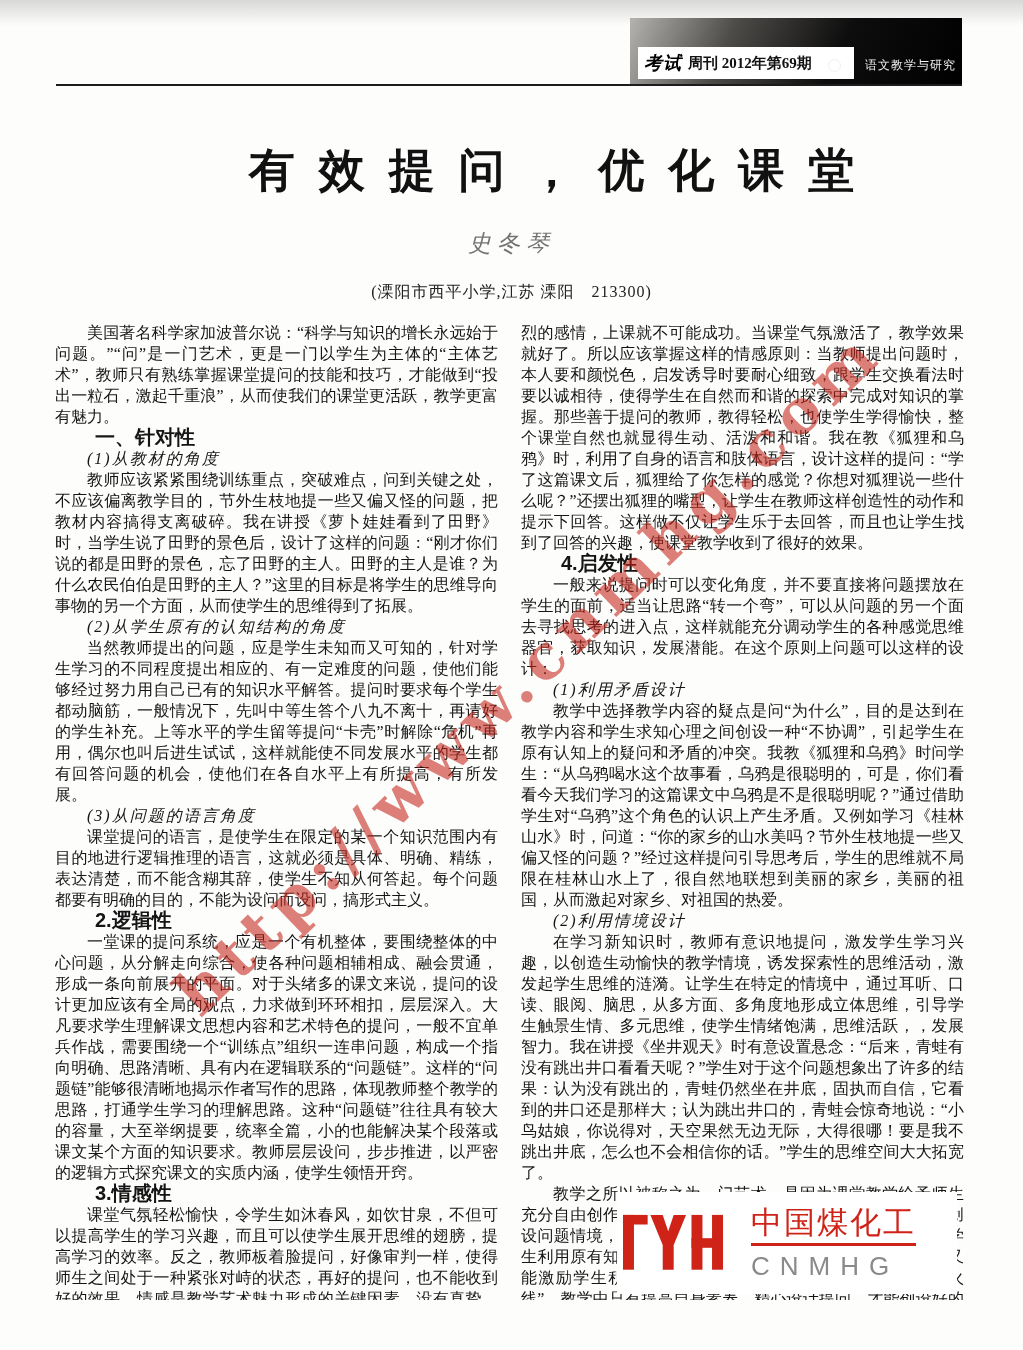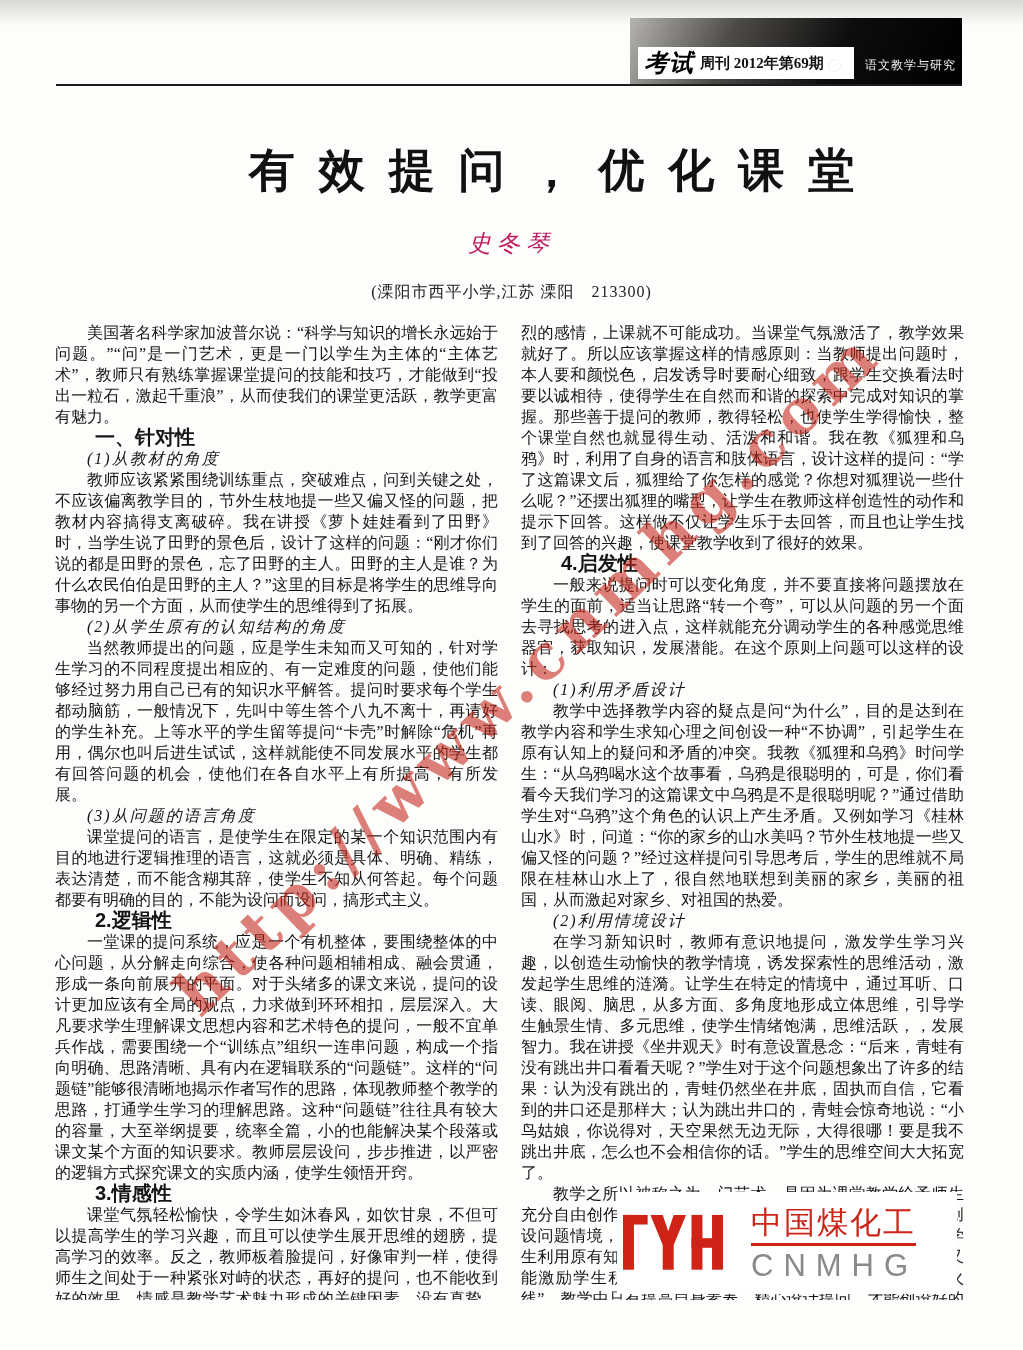--- a/index.html
+++ b/index.html
@@ -12,34 +12,34 @@
   
   .scan-shade{position:absolute;left:0;top:0;width:100%;height:26px;
     background:linear-gradient(180deg,#d8d8d6 0%,rgba(253,253,252,0) 100%);}
 
   
   .masthead{position:absolute;left:630px;top:18px;width:332px;height:68px;
     background:linear-gradient(115deg,#b5b3af 0%,#4d4b48 30%,#0d0d0d 62%,#000 100%);}
   .journal-box{position:absolute;left:8px;bottom:7px;width:216px;height:32px;
     background:#fff;display:flex;align-items:center;padding:0 6px;box-sizing:border-box;}
   .journal-name{font-family:"Liberation Sans","DejaVu Sans",sans-serif;
-    font-weight:bold;font-style:italic;font-size:24px;letter-spacing:1px;color:#000;}
+    font-weight:bold;font-style:italic;font-size:18px;letter-spacing:1px;color:#000;}
   .journal-issue{font-size:15px;font-weight:bold;margin-left:6px;white-space:nowrap;color:#111;}
   .section-area{position:absolute;right:6px;bottom:12px;display:flex;align-items:center;gap:24px;text-align:center;}
   .circle-icon{width:11px;height:11px;border:1.5px solid #efefef;border-radius:50%;display:inline-block;}
   .section-label{color:#f2f2f0;font-size:12px;letter-spacing:1px;
     font-family:"Liberation Sans","DejaVu Sans",sans-serif;}
   .head-rule{position:absolute;left:56px;top:84px;width:906px;height:2px;background:#1c1c1c;}
 
   
   .title{position:absolute;left:0;top:140px;width:100%;text-align:center;
     font-size:46px;font-weight:bold;letter-spacing:0.52em;text-indent:0.52em;
     font-family:"Liberation Serif","DejaVu Serif",serif;color:#111;margin-left:40px;}
   .author{position:absolute;left:0;top:228px;width:100%;text-align:center;
-    font-size:23px;font-style:italic;letter-spacing:6px;color:#be185d;}
+    font-size:23px;font-style:italic;letter-spacing:6px;color:#737373;}
   .affiliation{position:absolute;left:0;top:282px;width:100%;text-align:center;
     font-size:16px;color:#222;letter-spacing:1px;}
 
   
   .col{position:absolute;top:322px;width:443px;height:978px;overflow:hidden;
     font-size:16px;line-height:21px;text-align:justify;color:#151515;}
   .col-left{left:55px;}
   .col-right{left:521px;}
   .col p{margin:0;text-indent:2em;}
   .col p.no-indent{text-indent:0;}
@@ -55,21 +55,21 @@
     pointer-events:none;white-space:nowrap;}
 
   
   .logo{position:absolute;left:617px;top:1192px;width:340px;height:102px;
     background:#fff;display:flex;align-items:center;gap:28px;padding-left:6px;box-sizing:border-box;}
   .logo-text{display:flex;flex-direction:column;align-items:flex-start;}
   .logo-cn{font-family:"Liberation Sans","DejaVu Sans",sans-serif;
     font-size:31px;color:#cf2318;letter-spacing:2px;line-height:34px;
     border-bottom:3px solid #cf2318;padding-bottom:3px;}
   .logo-en{font-family:"Liberation Sans","DejaVu Sans",sans-serif;
-    font-size:31px;color:#8a8a8a;letter-spacing:10px;margin-top:6px;line-height:28px;}
+    font-size:26px;color:#8a8a8a;letter-spacing:10px;margin-top:6px;line-height:28px;}
 </style>
 </head>
 <body>
 
 <div class="scan-shade"></div>
 
 <div class="masthead">
   <div class="journal-box">
     <span class="journal-name">考试</span>
     <span class="journal-issue">周刊 2012年第69期</span>

